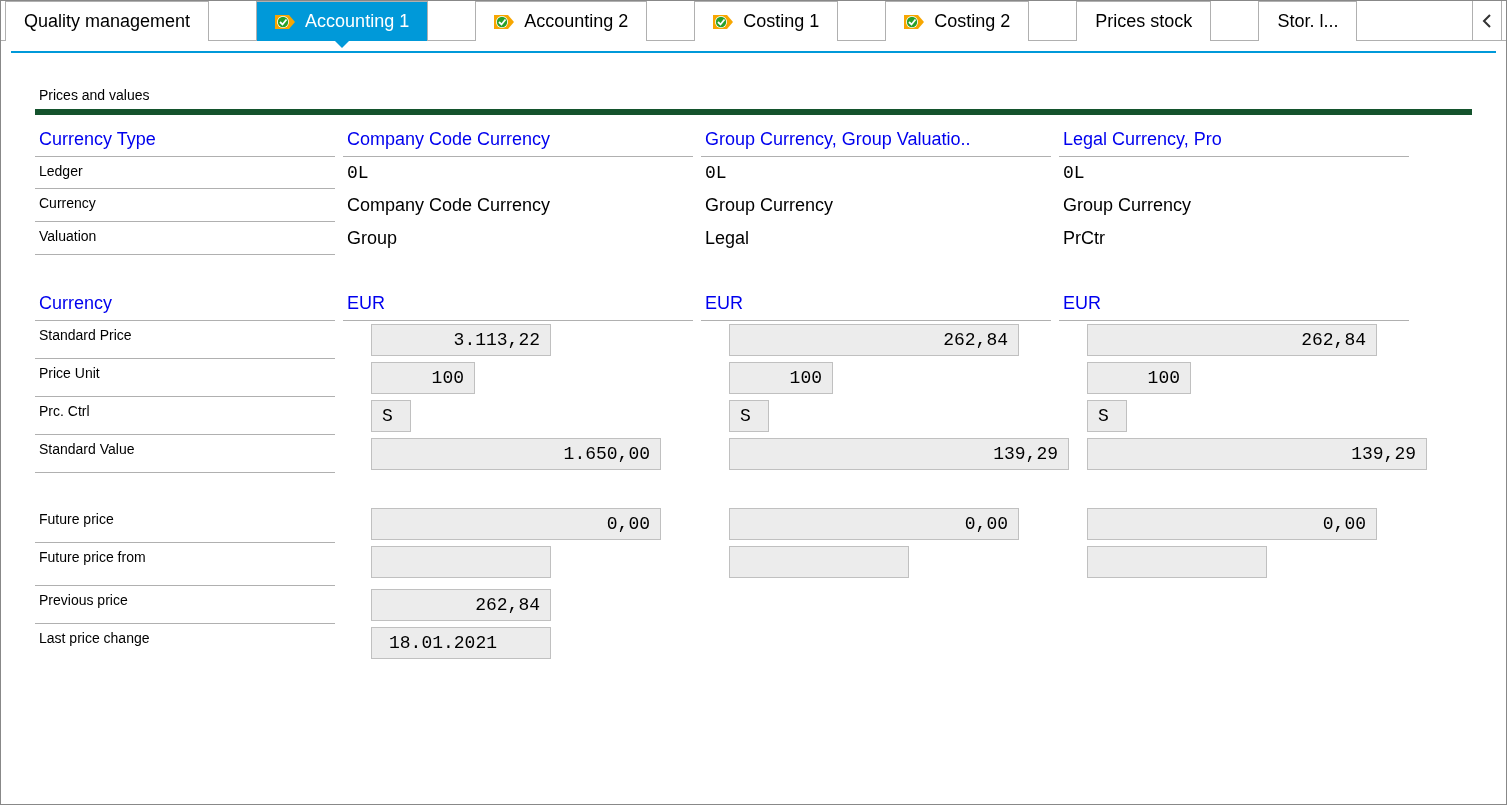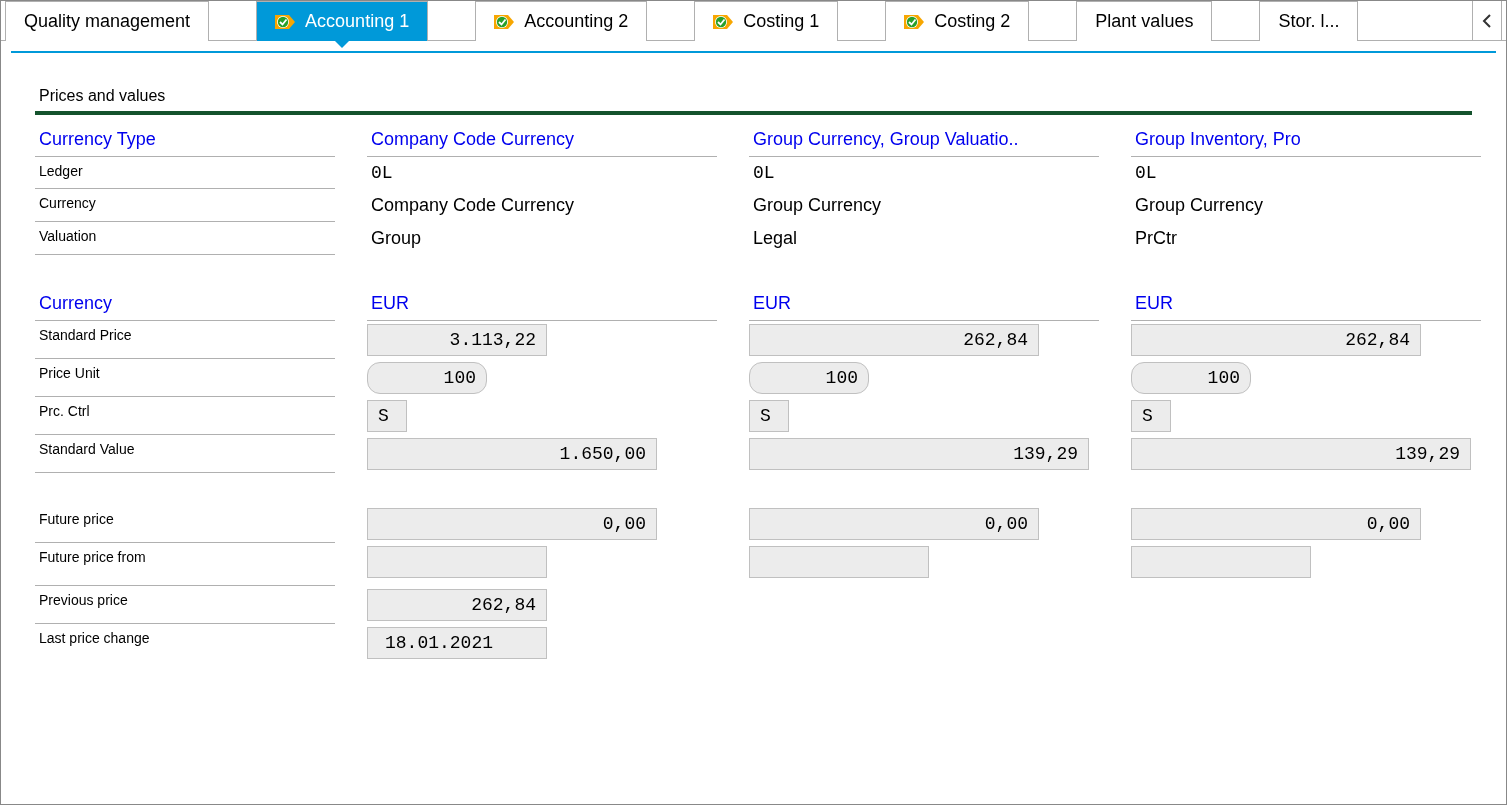--- a/index.html
+++ b/index.html
@@ -79,29 +79,29 @@
     }
     .accent-line {
       height: 2px;
       background: #0099d9;
       margin-bottom: 28px;
     }
     .group {
       margin: 0 24px;
     }
     .group-title {
-      font-size: 16px;
+      font-size: 14px;
       padding: 6px 4px 6px 4px;
-      border-bottom: 4px solid #14532d;
+      border-bottom: 6px solid #14532d;
       margin-bottom: 8px;
     }
     .grid {
       display: grid;
       grid-template-columns: 300px 350px 350px 350px;
-      column-gap: 32px;
+      column-gap: 8px;
     }
     .label-cell {
       padding: 6px 4px;
       border-bottom: 1px solid #b0b0b0;
       font-size: 14px;
     }
     .label-cell.no-border {
       border-bottom: none;
     }
     .header-link {
@@ -130,26 +130,27 @@
     }
     .input-box {
       display: inline-block;
       background: #ececec;
       border: 1px solid #c0c0c0;
       padding: 5px 10px;
       font-family: "Courier New", monospace;
       font-size: 18px;
       text-align: right;
       min-height: 32px;
+      margin-left: 28px;
     }
     .input-box.left-align {
       text-align: left;
     }
     .w-narrow { width: 40px; }
-    .w-small { width: 120px; border-radius: 13px; }
+    .w-small { width: 104px; }
     .w-med { width: 180px; }
     .w-large { width: 290px; }
     .w-xlarge { width: 340px; }
     .w-date { width: 180px; padding-left: 17px; }
     .w-empty { width: 180px; }
   </style>
 </head>
 <body>
 
 <div class="window">
@@ -195,21 +196,21 @@
         <svg width="22" height="18" viewBox="0 0 22 18">
           <path d="M0 2 L14 2 L20 9 L14 16 L0 16 Z" fill="#f7a600"></path>
           <circle cx="8" cy="9" r="6" fill="#fff"></circle>
           <circle cx="8" cy="9" r="5.2" fill="#2aa02a"></circle>
           <path d="M5 9 L7.5 11.5 L11.5 6.5" stroke="#fff" stroke-width="1.8" fill="none"></path>
         </svg>
       </span>
       <span>Costing 2</span>
     </div>
     <div class="tab">
-      <span>Plant values</span>
+      <span>Prices stock</span>
     </div>
     <div class="tab">
       <span>Stor. l...</span>
     </div>
     <div style="flex:1"></div>
     <div class="scroll-btn">
       <svg width="10" height="14" viewBox="0 0 10 14">
         <path d="M8 1 L2 7 L8 13" stroke="#333" stroke-width="2" fill="none"></path>
       </svg>
     </div>
@@ -218,21 +219,21 @@
   <div class="content">
     <div class="accent-line"></div>
     <div class="group">
       <div class="group-title">Prices and values</div>
 
       <div class="grid">
 
         <div class="header-link">Currency Type</div>
         <div class="header-link">Company Code Currency</div>
         <div class="header-link">Group Currency, Group Valuatio..</div>
-        <div class="header-link">Group Inventory, Pro</div>
+        <div class="header-link">Legal Currency, Pro</div>
 
         <div class="label-cell">Ledger</div>
         <div class="value-mono">0L</div>
         <div class="value-mono">0L</div>
         <div class="value-mono">0L</div>
 
         <div class="label-cell">Currency</div>
         <div class="value-text">Company Code Currency</div>
         <div class="value-text">Group Currency</div>
         <div class="value-text">Group Currency</div>

